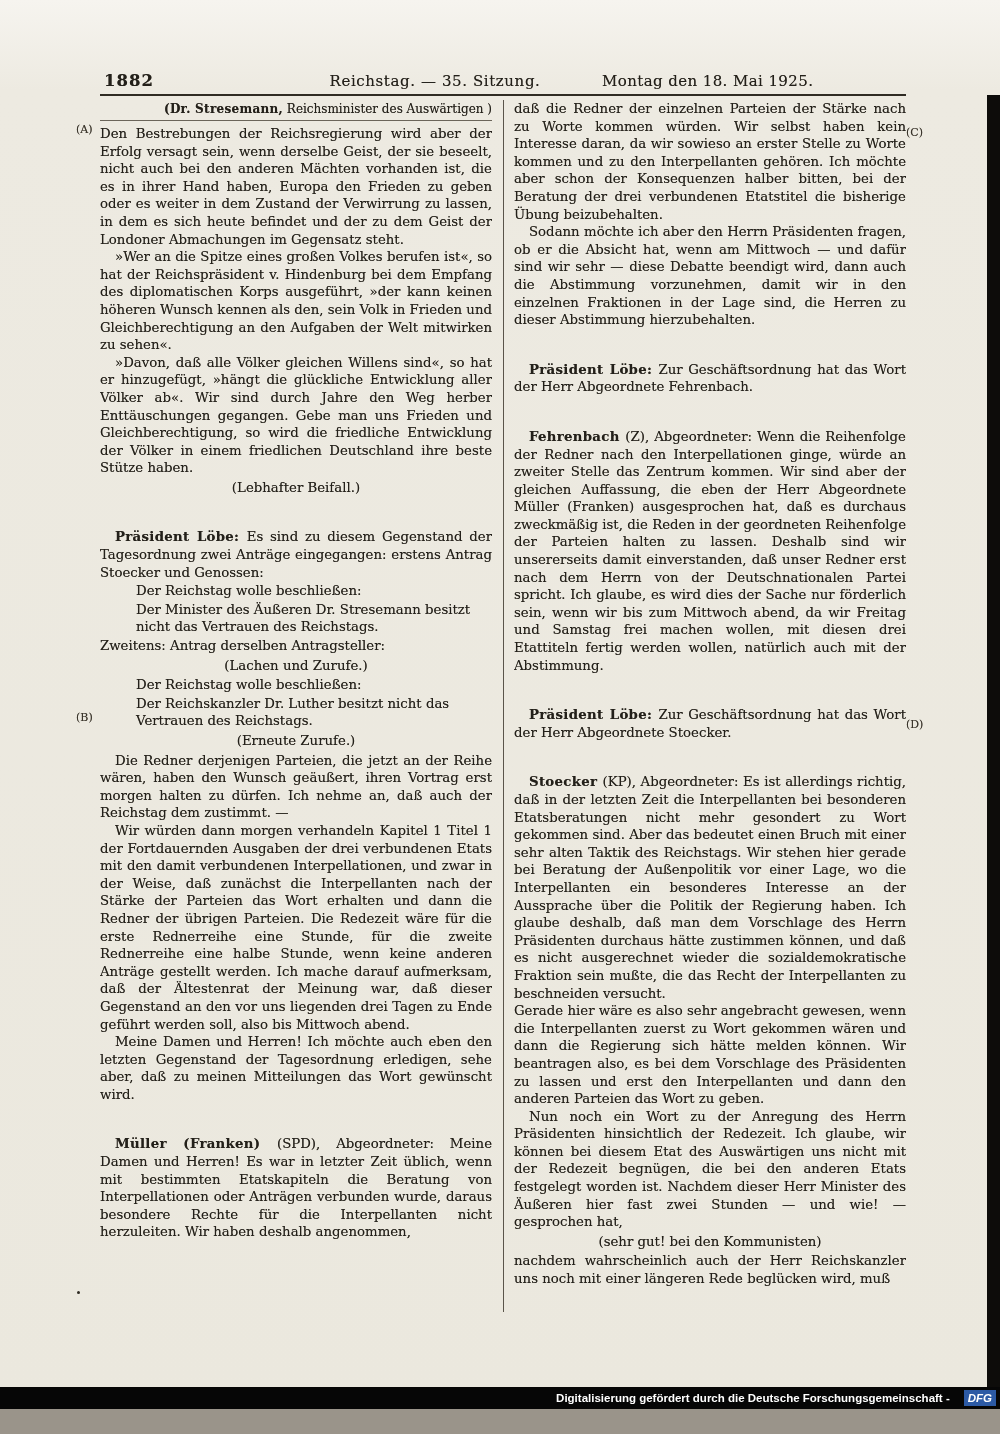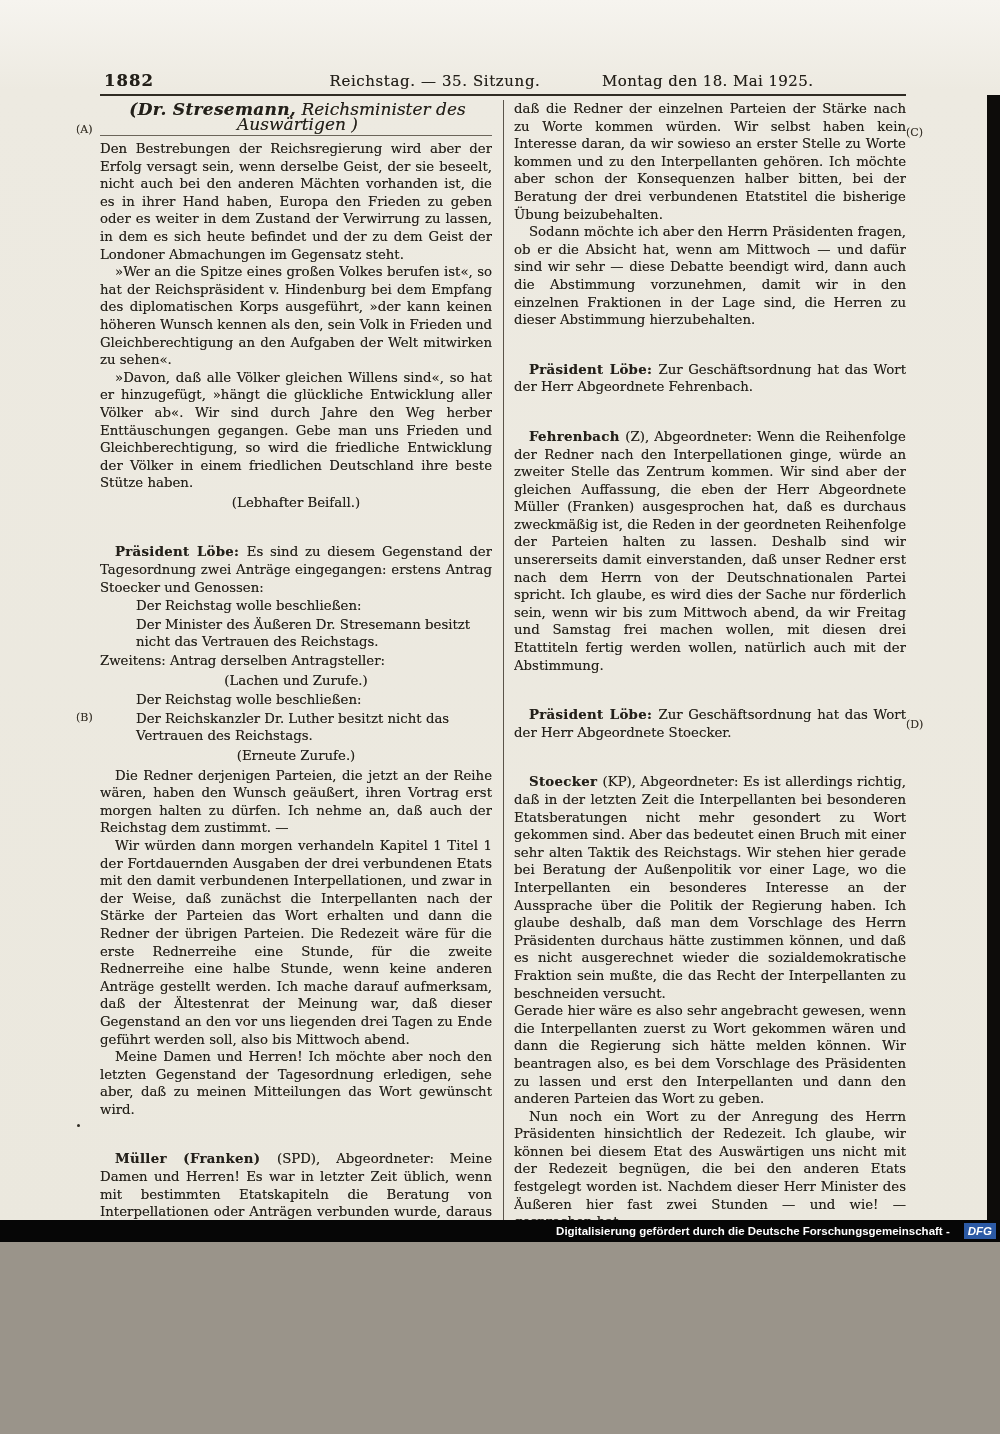--- a/index.html
+++ b/index.html
@@ -1,42 +1,42 @@
 <!DOCTYPE html>
 <html><head>
 <meta charset="utf-8">
 <style>
   * { margin:0; padding:0; box-sizing:border-box; }
   html,body { background:#9a948a; }
   body { font-family:"DejaVu Serif", serif; }
 
   .page {
-    position:relative; width:1000px; height:1242px; margin:0 auto;
+    position:relative; width:1000px; height:1409px; margin:0 auto;
     background:linear-gradient(#f6f4ef 0px, #edeae1 90px, #ebe8de 100%);
     color:#23201a; overflow:hidden;
     text-shadow:0 0 0.4px rgba(35,28,15,0.5);
   }
 
   
   .header { position:absolute; top:72px; left:100px; width:806px; height:20px; font-size:15px; }
   .pagenum { position:absolute; left:4px; top:-1px; font-weight:bold; font-size:16.5px; letter-spacing:1px; }
   .session { position:absolute; left:190px; width:290px; text-align:center; letter-spacing:0.6px; }
   .hdate   { position:absolute; left:502px; letter-spacing:0.4px; }
   .header-rule { position:absolute; top:94px; left:100px; width:806px; border-top:2px solid #2f2b23; }
 
   
   .columns { position:absolute; top:100px; left:100px; width:806px; height:1214px; }
   .col { position:absolute; top:0; width:392px; height:1214px; overflow:hidden;
          text-align:justify; font-size:13.3px; line-height:17.6px; }
   .col-left { left:0; }
   .col-right { left:414px; }
   .divider { position:absolute; top:100px; left:503px; width:1px; height:1212px; background:#5a544a; }
 
-  .speaker-note { font-size:17px; line-height:15px; padding:2px 0 3px 3px;
-                  border-bottom:1px solid #6b655a; margin-bottom:4px; text-align:center;font-style:italic; }
+  .speaker-note { font-size:12px; line-height:15px; padding:2px 0 3px 3px;
+                  border-bottom:1px solid #6b655a; margin-bottom:4px; text-align:right; }
   .speaker-note .lead { font-weight:bold; }
 
   p.para { margin:0; }
   p.plain { text-indent:0; }
   p.indent { text-indent:15px; }
   p.center { text-align:center; text-indent:0; margin:2px 0; }
   p.quote { margin:1px 4px 1px 36px; text-indent:0; text-align:left; }
   p.speech-lg { text-indent:15px; margin-top:32px; }
   .gap { margin-top:5px; }
   .lead { font-weight:bold; letter-spacing:0.3px; }
@@ -85,21 +85,21 @@
         <p class="para speech-lg"><b class="lead">Präsident Löbe: </b>Es sind zu diesem Gegenstand der Tagesordnung zwei Anträge eingegangen: erstens Antrag Stoecker und Genossen:</p>
         <p class="para quote">Der Reichstag wolle beschließen:</p>
         <p class="para quote">Der Minister des Äußeren Dr. Stresemann besitzt nicht das Vertrauen des Reichstags.</p>
         <p class="para plain gap">Zweitens: Antrag derselben Antragsteller:</p>
         <p class="para center">(Lachen und Zurufe.)</p>
         <p class="para quote">Der Reichstag wolle beschließen:</p>
         <p class="para quote">Der Reichskanzler Dr. Luther besitzt nicht das Vertrauen des Reichstags.</p>
         <p class="para center">(Erneute Zurufe.)</p>
         <p class="para indent">Die Redner derjenigen Parteien, die jetzt an der Reihe wären, haben den Wunsch geäußert, ihren Vortrag erst morgen halten zu dürfen. Ich nehme an, daß auch der Reichstag dem zustimmt. —</p>
         <p class="para indent">Wir würden dann morgen verhandeln Kapitel 1 Titel 1 der Fortdauernden Ausgaben der drei verbundenen Etats mit den damit verbundenen Interpellationen, und zwar in der Weise, daß zunächst die Interpellanten nach der Stärke der Parteien das Wort erhalten und dann die Redner der übrigen Parteien. Die Redezeit wäre für die erste Rednerreihe eine Stunde, für die zweite Rednerreihe eine halbe Stunde, wenn keine anderen Anträge gestellt werden. Ich mache darauf aufmerksam, daß der Ältestenrat der Meinung war, daß dieser Gegenstand an den vor uns liegenden drei Tagen zu Ende geführt werden soll, also bis Mittwoch abend.</p>
-        <p class="para indent gap">Meine Damen und Herren! Ich möchte aber noch den letzten Gegenstand der Tagesordnung erledigen, sehe aber, daß zu meinen Mitteilungen das Wort gewünscht wird.</p>
+        <p class="para indent gap">Meine Damen und Herren! Ich möchte auch eben den letzten Gegenstand der Tagesordnung erledigen, sehe aber, daß zu meinen Mitteilungen das Wort gewünscht wird.</p>
         <p class="para speech-lg"><b class="lead">Müller (Franken) </b>(SPD), Abgeordneter: Meine Damen und Herren! Es war in letzter Zeit üblich, wenn mit bestimmten Etatskapiteln die Beratung von Interpellationen oder Anträgen verbunden wurde, daraus besondere Rechte für die Interpellanten nicht herzuleiten. Wir haben deshalb angenommen,</p>
       </div>
     <div class="col col-right" id="col-right">
         <p class="para plain">daß die Redner der einzelnen Parteien der Stärke nach zu Worte kommen würden. Wir selbst haben kein Interesse daran, da wir sowieso an erster Stelle zu Worte kommen und zu den Interpellanten gehören. Ich möchte aber schon der Konsequenzen halber bitten, bei der Beratung der drei verbundenen Etatstitel die bisherige Übung beizubehalten.</p>
         <p class="para indent gap">Sodann möchte ich aber den Herrn Präsidenten fragen, ob er die Absicht hat, wenn am Mittwoch — und dafür sind wir sehr — diese Debatte beendigt wird, dann auch die Abstimmung vorzunehmen, damit wir in den einzelnen Fraktionen in der Lage sind, die Herren zu dieser Abstimmung hierzubehalten.</p>
         <p class="para speech-lg"><b class="lead">Präsident Löbe: </b>Zur Geschäftsordnung hat das Wort der Herr Abgeordnete Fehrenbach.</p>
         <p class="para speech-lg"><b class="lead">Fehrenbach </b>(Z), Abgeordneter: Wenn die Reihenfolge der Redner nach den Interpellationen ginge, würde an zweiter Stelle das Zentrum kommen. Wir sind aber der gleichen Auffassung, die eben der Herr Abgeordnete Müller (Franken) ausgesprochen hat, daß es durchaus zweckmäßig ist, die Reden in der geordneten Reihenfolge der Parteien halten zu lassen. Deshalb sind wir unsererseits damit einverstanden, daß unser Redner erst nach dem Herrn von der Deutschnationalen Partei spricht. Ich glaube, es wird dies der Sache nur förderlich sein, wenn wir bis zum Mittwoch abend, da wir Freitag und Samstag frei machen wollen, mit diesen drei Etattiteln fertig werden wollen, natürlich auch mit der Abstimmung.</p>
         <p class="para speech-lg"><b class="lead">Präsident Löbe: </b>Zur Geschäftsordnung hat das Wort der Herr Abgeordnete Stoecker.</p>
         <p class="para speech-lg"><b class="lead">Stoecker </b>(KP), Abgeordneter: Es ist allerdings richtig, daß in der letzten Zeit die Interpellanten bei besonderen Etatsberatungen nicht mehr gesondert zu Wort gekommen sind. Aber das bedeutet einen Bruch mit einer sehr alten Taktik des Reichstags. Wir stehen hier gerade bei Beratung der Außenpolitik vor einer Lage, wo die Interpellanten ein besonderes Interesse an der Aussprache über die Politik der Regierung haben. Ich glaube deshalb, daß man dem Vorschlage des Herrn Präsidenten durchaus hätte zustimmen können, und daß es nicht ausgerechnet wieder die sozialdemokratische Fraktion sein mußte, die das Recht der Interpellanten zu beschneiden versucht.</p>
         <p class="para plain">Gerade hier wäre es also sehr angebracht gewesen, wenn die Interpellanten zuerst zu Wort gekommen wären und dann die Regierung sich hätte melden können. Wir beantragen also, es bei dem Vorschlage des Präsidenten zu lassen und erst den Interpellanten und dann den anderen Parteien das Wort zu geben.</p>

